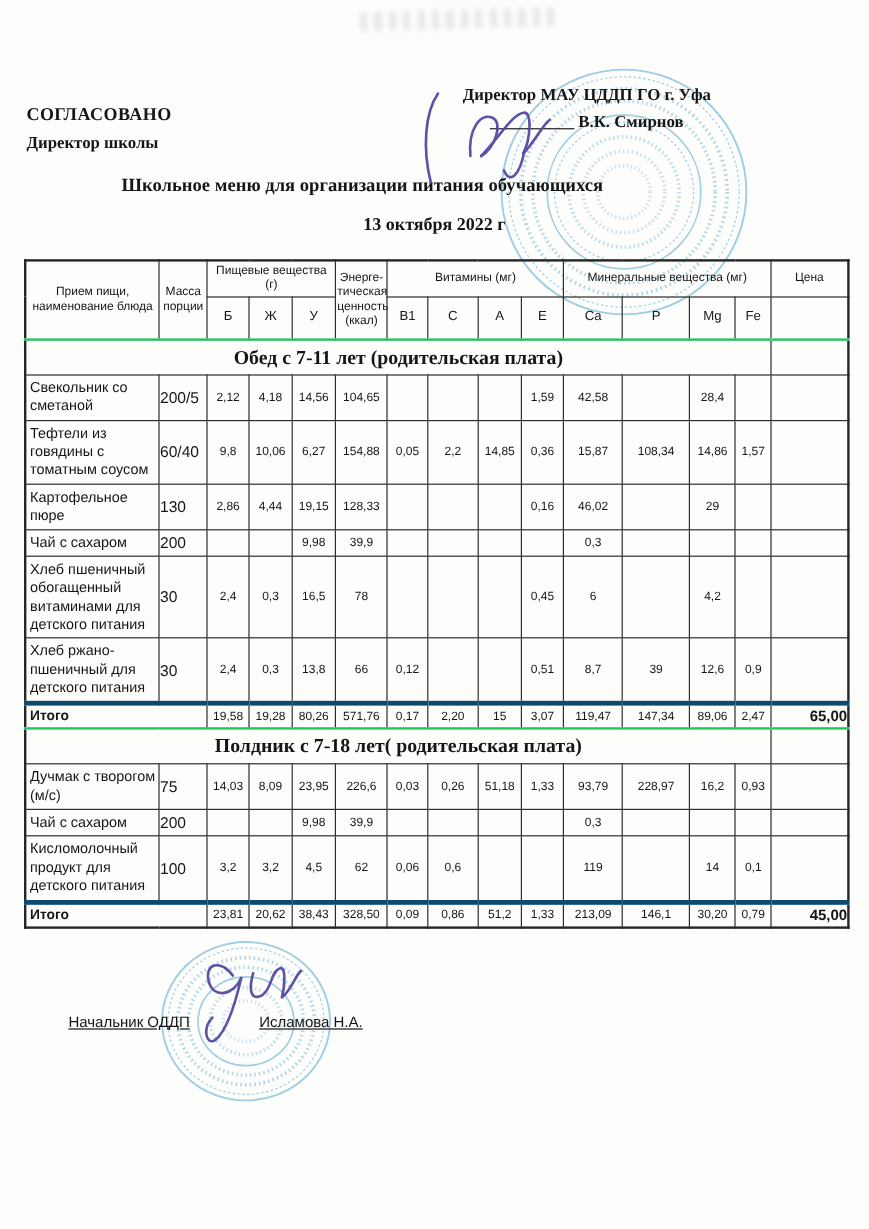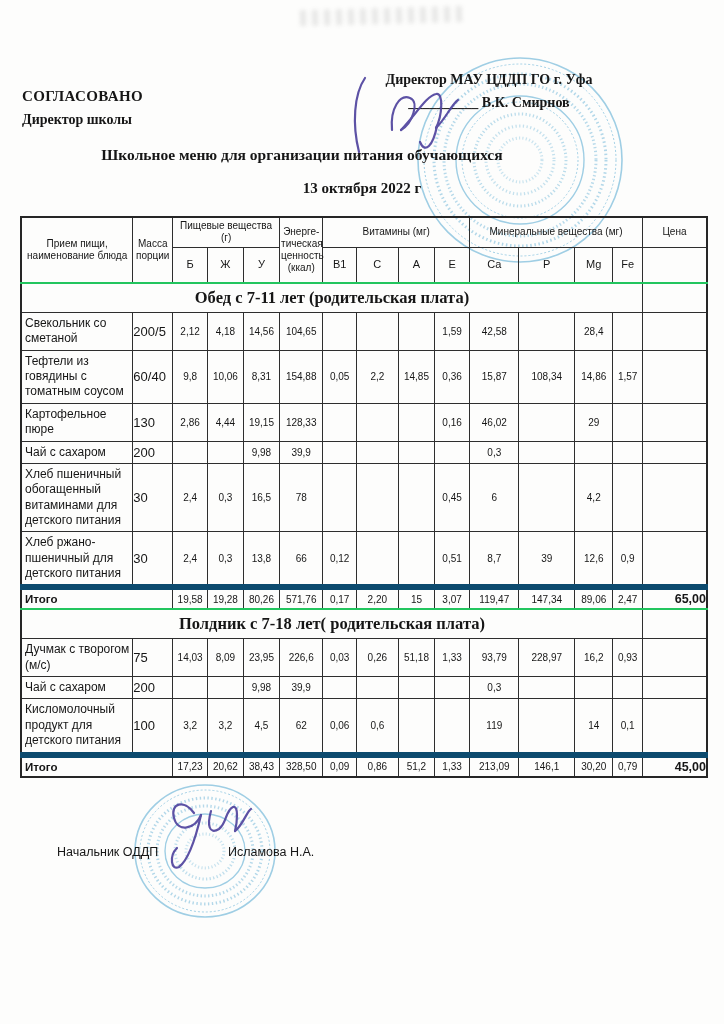--- a/index.html
+++ b/index.html
@@ -48,28 +48,28 @@
   .menu thead tr.sub th { font-size:11px; }
   .menu thead { border-bottom:2px solid #262626; }
   th.energy-h { font-size:9.5px; }
   td.section-title {
     font:bold 16.5px "Liberation Serif", serif; text-align:center; padding:4px 0;
     border-top:2px solid #22c55e; border-bottom:1px solid #2e2e2e;
   }
   td.name-cell { font-size:12px; line-height:1.28; text-align:left; padding:3px 2px 3px 3px; }
   td.mass-cell { font-size:13px; text-align:left; }
   td.num-cell  { font-size:10px; text-align:center; padding:2px 1px; }
-  tr.total-row td { border-top:6px solid #0c4a6e; }
+  tr.total-row td { border-top:4px solid #0c4a6e; }
   td.total-name { font:bold 11.5px "Liberation Sans", sans-serif; text-align:left; padding:3px 2px 3px 3px; }
   td.total-price { font:bold 12.5px "Liberation Sans", sans-serif; text-align:right; }
 
   
-  .ftr { position:absolute; top:845px; z-index:3; font-size:12.5px; }
+  .ftr { position:absolute; top:845px; z-index:3; font-size:12.5px;text-decoration:underline; }
   .ftr-pos  { left:57px; }
-  .ftr-name { left:228px; }
+  .ftr-name { left:216px; }
 </style>
 </head>
 <body style="color: rgb(22, 22, 22);">
 
 <div class="smudge"></div>
 
 <svg class="stamp-top" width="210" height="216" viewBox="0 0 210 216">
   <g fill="none" stroke="var(--stamp)">
     <circle cx="105" cy="108" r="102" stroke-width="1.6"></circle>
     <circle cx="105" cy="108" r="96" stroke-width="1" stroke-dasharray="2 2"></circle>
@@ -181,21 +181,21 @@
         <td class="num-cell"></td>
         <td class="num-cell">28,4</td>
         <td class="num-cell"></td>
         <td class="num-cell"></td>
       </tr>
       <tr>
         <td class="name-cell">Тефтели из говядины с томатным соусом</td>
         <td class="mass-cell">60/40</td>
         <td class="num-cell">9,8</td>
         <td class="num-cell">10,06</td>
-        <td class="num-cell">8,31</td>
+        <td class="num-cell">6,27</td>
         <td class="num-cell">154,88</td>
         <td class="num-cell">0,05</td>
         <td class="num-cell">2,2</td>
         <td class="num-cell">14,85</td>
         <td class="num-cell">0,36</td>
         <td class="num-cell">15,87</td>
         <td class="num-cell">108,34</td>
         <td class="num-cell">14,86</td>
         <td class="num-cell">1,57</td>
         <td class="num-cell"></td>
@@ -334,21 +334,21 @@
         <td class="num-cell"></td>
         <td class="num-cell"></td>
         <td class="num-cell">119</td>
         <td class="num-cell"></td>
         <td class="num-cell">14</td>
         <td class="num-cell">0,1</td>
         <td class="num-cell"></td>
       </tr>
       <tr class="total-row">
         <td colspan="2" class="total-name">Итого</td>
-        <td class="num-cell">17,23</td>
+        <td class="num-cell">23,81</td>
         <td class="num-cell">20,62</td>
         <td class="num-cell">38,43</td>
         <td class="num-cell">328,50</td>
         <td class="num-cell">0,09</td>
         <td class="num-cell">0,86</td>
         <td class="num-cell">51,2</td>
         <td class="num-cell">1,33</td>
         <td class="num-cell">213,09</td>
         <td class="num-cell">146,1</td>
         <td class="num-cell">30,20</td>

